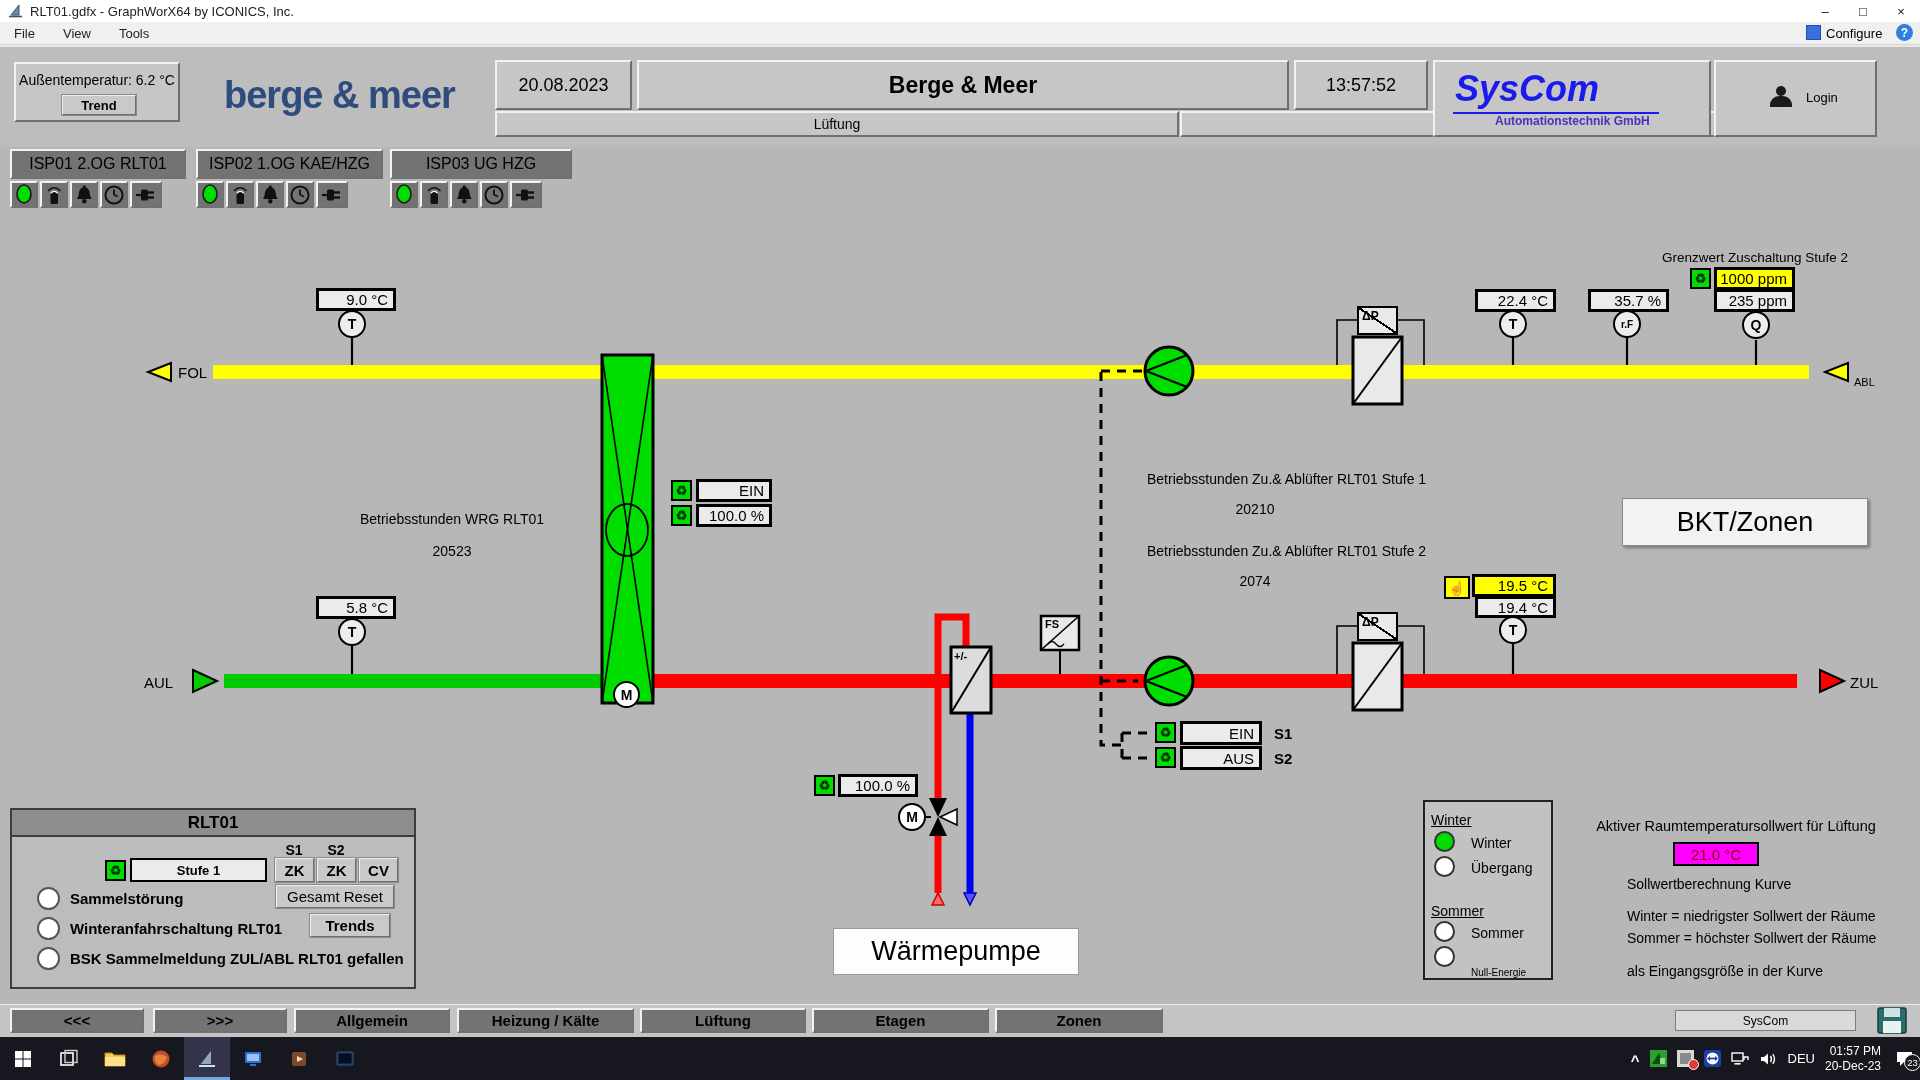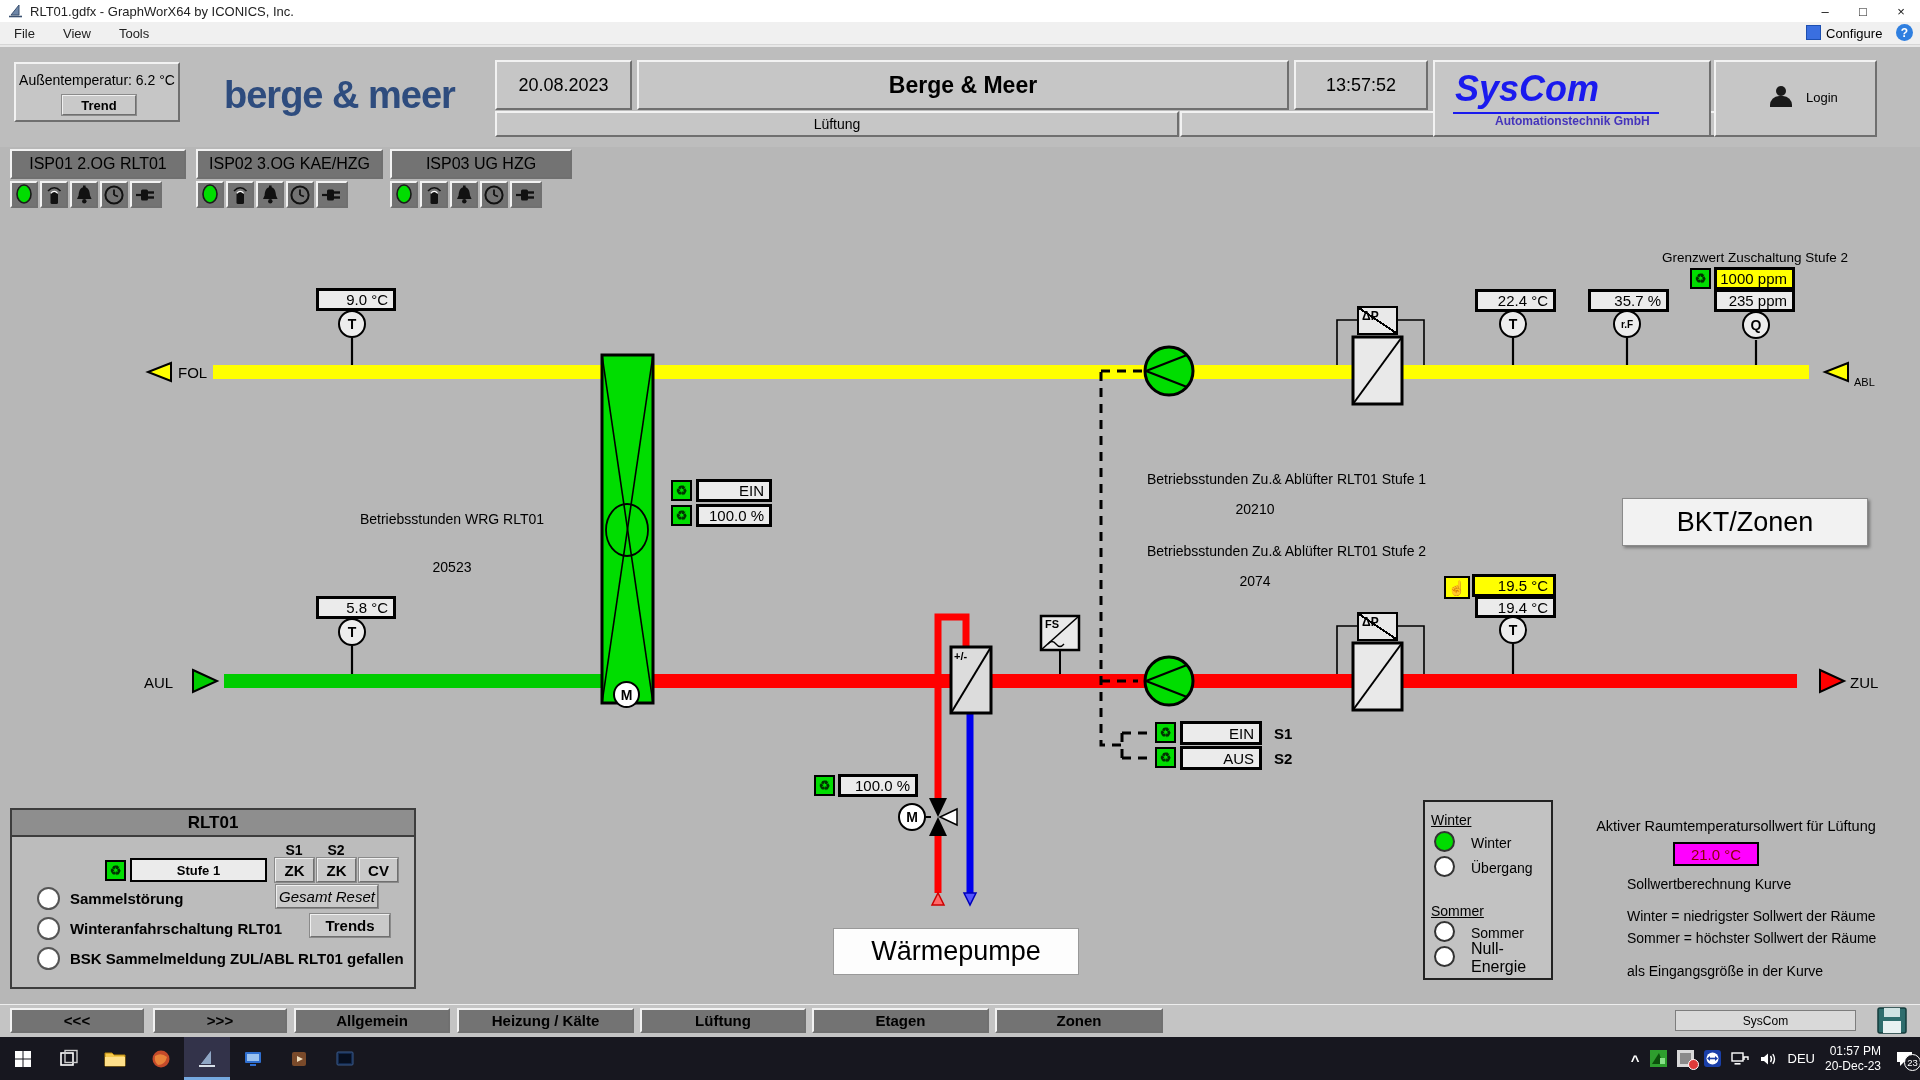--- a/index.html
+++ b/index.html
@@ -97,21 +97,21 @@
 
   <div class="abs raised" style="left:1714px; top:60px; width:163px; height:77px;">
     <div class="abs" style="left:60px; top:24px; width:10px; height:10px; border-radius:50%; background:#1a1a1a;"></div>
     <div class="abs" style="left:54px; top:34px; width:22px; height:11px; border-radius:9px 9px 0 0; background:#1a1a1a;"></div>
     <div class="abs" style="left:90px; top:28px; font-size:13px;">Login</div>
   </div>
 
   <div class="abs" style="left:0; top:147px; width:1920px; height:857px; background:#b7b7b7;"></div>
 
   <div class="abs btn3d" style="left:10px; top:149px; width:176px; height:30px; font-size:16px;">ISP01 2.OG RLT01</div>
-  <div class="abs btn3d" style="left:196px; top:149px; width:187px; height:30px; font-size:16px;">ISP02 3.OG KAE/HZG</div>
+  <div class="abs btn3d" style="left:196px; top:149px; width:187px; height:30px; font-size:16px;">ISP02 1.OG KAE/HZG</div>
   <div class="abs btn3d" style="left:390px; top:149px; width:182px; height:30px; font-size:16px;">ISP03 UG HZG</div>
 
   <svg width="0" height="0" style="position:absolute;">
     <defs>
       <g id="sym-led">
           <ellipse cx="12" cy="11" rx="7" ry="9" fill="#00dd00" stroke="#1a1a1a" stroke-width="1.6"></ellipse>
         </g>
       <g id="sym-remote">
         <rect x="8.5" y="9" width="7.5" height="12" rx="1.5" fill="#111"></rect>
         <path d="M6,8 Q12.2,1.5 18.5,8" fill="none" stroke="#111" stroke-width="1.6"></path>
@@ -300,21 +300,21 @@
   <div class="lbl" style="left:144px; top:674px; font-size:15px;">AUL</div>
   <div class="lbl" style="left:1850px; top:674px; font-size:15px;">ZUL</div>
 
   <div class="valbox" style="left:316px; top:288px; width:80px; height:23px;">9.0 °C</div>
   <div class="scircle" style="left:338px; top:310px;">T</div>
 
   <div class="valbox" style="left:316px; top:596px; width:80px; height:23px;">5.8 °C</div>
   <div class="scircle" style="left:338px; top:618px;">T</div>
 
   <div class="lbl" style="left:352px; top:511px; width:200px; text-align:center;">Betriebsstunden WRG RLT01</div>
-  <div class="lbl" style="left:352px; top:543px; width:200px; text-align:center;margin-top:16px;">20523</div>
+  <div class="lbl" style="left:352px; top:543px; width:200px; text-align:center;">20523</div>
   <div class="scircle" style="left:613px; top:681px; width:27px; height:27px; background:#fff;">M</div>
 
   <div class="fan-chip" style="left:671px; top:480px;">♻</div>
   <div class="valbox" style="left:696px; top:479px; width:76px; height:23px;">EIN</div>
   <div class="fan-chip" style="left:671px; top:505px;">♻</div>
   <div class="valbox" style="left:696px; top:504px; width:76px; height:23px;">100.0 %</div>
 
   <div class="diagbox" style="left:1357px; top:306px; width:41px; height:29px;">ΔP</div>
   <div class="valbox" style="left:1475px; top:289px; width:81px; height:23px;">22.4 °C</div>
   <div class="scircle" style="left:1499px; top:310px;">T</div>
@@ -361,39 +361,39 @@
     <div class="abs" style="left:0; top:0; width:100%; height:27px; background:#8e8e8e; border-bottom:2px solid #3d3d3d; display:flex; align-items:center; justify-content:center; font-size:17px; font-weight:bold;">RLT01</div>
     <div class="abs" style="left:262px; top:32px; width:40px; text-align:center; font-weight:bold; font-size:14px;">S1</div>
     <div class="abs" style="left:304px; top:32px; width:40px; text-align:center; font-weight:bold; font-size:14px;">S2</div>
     <div class="fan-chip" style="left:93px; top:50px;">♻</div>
     <div class="abs" style="left:118px; top:48px; width:137px; height:24px; background:#ebebeb; border:2.5px solid #000; display:flex; align-items:center; justify-content:center; font-size:13px; font-weight:bold;">Stufe 1</div>
     <div class="abs btn3d-sm" style="left:263px; top:48px; width:39px; height:24px; font-size:15px; font-weight:bold;">ZK</div>
     <div class="abs btn3d-sm" style="left:305px; top:48px; width:39px; height:24px; font-size:15px; font-weight:bold;">ZK</div>
     <div class="abs btn3d-sm" style="left:347px; top:48px; width:39px; height:24px; font-size:15px; font-weight:bold;">CV</div>
     <div class="lamp" style="left:25px; top:77px;"></div>
     <div class="abs" style="left:58px; top:80px; font-size:15px; font-weight:bold;">Sammelstörung</div>
-    <div class="abs btn3d-sm" style="left:264px; top:75px; width:102px; height:23px; font-size:15px;font-style:italic;">Gesamt Reset</div>
+    <div class="abs btn3d-sm" style="left:264px; top:75px; width:118px; height:23px; font-size:15px;">Gesamt Reset</div>
     <div class="lamp" style="left:25px; top:107px;"></div>
     <div class="abs" style="left:58px; top:110px; font-size:15px; font-weight:bold;">Winteranfahrschaltung RLT01</div>
     <div class="abs btn3d-sm" style="left:298px; top:104px; width:80px; height:23px; font-size:15px; font-weight:bold;">Trends</div>
     <div class="lamp" style="left:25px; top:137px;"></div>
     <div class="abs" style="left:58px; top:140px; font-size:15px; font-weight:bold;">BSK Sammelmeldung ZUL/ABL RLT01 gefallen</div>
   </div>
 
   <div class="abs" style="left:1423px; top:800px; width:130px; height:180px; background:#c2c2c2; border:2px solid #222;">
     <div class="abs" style="left:6px; top:10px; font-size:14px; text-decoration:underline;">Winter</div>
     <div class="radio on" style="left:9px; top:29px;"></div>
     <div class="abs" style="left:46px; top:33px; font-size:14px;">Winter</div>
     <div class="radio" style="left:9px; top:54px;"></div>
     <div class="abs" style="left:46px; top:58px; font-size:14px;">Übergang</div>
     <div class="abs" style="left:6px; top:101px; font-size:14px; text-decoration:underline;">Sommer</div>
     <div class="radio" style="left:9px; top:119px;"></div>
     <div class="abs" style="left:46px; top:123px; font-size:14px;">Sommer</div>
     <div class="radio" style="left:9px; top:144px;"></div>
-    <div class="abs" style="left:46px; top:138px; font-size:16px;">Null-Energie</div>
+    <div class="abs" style="left:46px; top:165px; font-size:10px;">Null-Energie</div>
   </div>
 
   <div class="abs" style="left:1583px; top:818px; width:306px; text-align:center; font-size:14.5px;">Aktiver Raumtemperatursollwert für Lüftung</div>
   <div class="abs" style="left:1673px; top:842px; width:86px; height:24px; background:#ff00ff; border:2.5px solid #000; display:flex; align-items:center; justify-content:center; font-size:15px; color:#8a0000;">21.0 °C</div>
   <div class="abs" style="left:1627px; top:876px; font-size:14px;">Sollwertberechnung Kurve</div>
   <div class="abs" style="left:1627px; top:908px; font-size:14px;">Winter = niedrigster Sollwert der Räume</div>
   <div class="abs" style="left:1627px; top:930px; font-size:14px;">Sommer = höchster Sollwert der Räume</div>
   <div class="abs" style="left:1627px; top:963px; font-size:14px;">als Eingangsgröße in der Kurve</div>
 
   <div class="abs" style="left:0; top:1004px; width:1920px; height:33px; background:#c4c4c4; border-top:1px solid #ededed;"></div>

